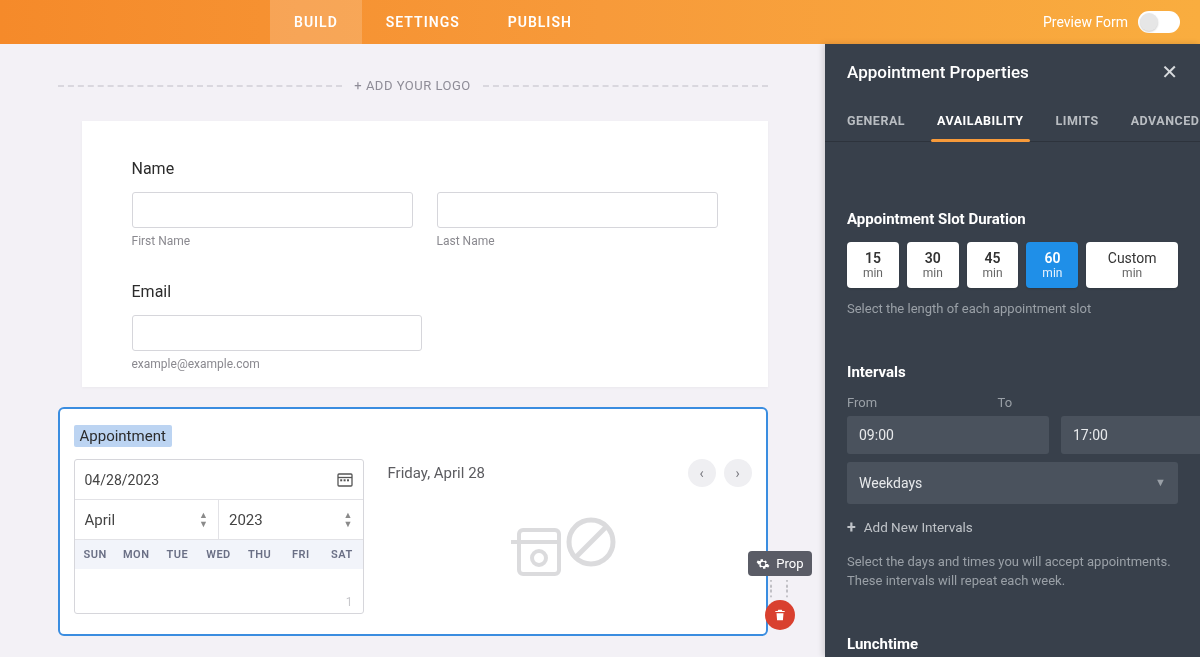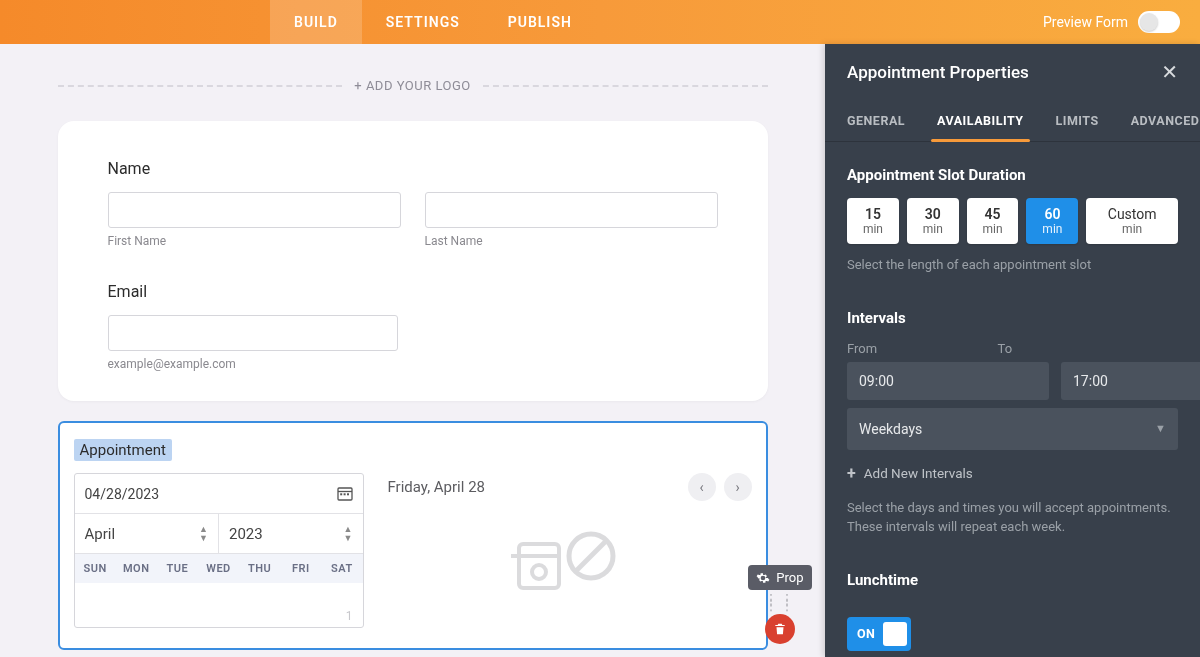--- a/index.html
+++ b/index.html
@@ -28,22 +28,23 @@
   
   .main { display:flex; height: calc(657px - 44px); }
   .canvas-area { flex:1; position:relative; overflow:hidden; padding-top: 34px; }
   .canvas-inner { width: 710px; margin: 0 auto; position:relative; }
 
   .logo-row { display:flex; align-items:center; gap:12px; margin-bottom:28px; }
   .dash { flex:1; border-top:2px dashed #d9d7de; }
   .add-logo { color:#8e8c97; font-size:13px; letter-spacing:0.5px; }
 
   .form-card {
-    background:#fff; border-radius:16px; padding: 38px 50px 30px 50px; box-shadow: 0 1px 3px rgba(0,0,0,0.04);
+    background:#fff; border-radius:0; padding: 38px 50px 16px 50px; box-shadow: 0 1px 3px rgba(0,0,0,0.04);
     margin-bottom: 20px;
+    margin-left: 24px;
   }
   .field-label { font-size:16px; color:#2c2c2c; margin-bottom:14px; display:block;}
   .two-col { display:flex; gap:24px; margin-bottom:6px;}
   .two-col > div { flex:1; }
   .text-input {
     width:100%; height:36px; border:1px solid #d6d6db; border-radius:3px; padding:0 10px; font-size:14px;
   }
   .sublabel { font-size:12px; color:#8a898f; margin-top:6px; display:block;}
 
   .email-block { margin-top: 34px; }
@@ -91,21 +92,21 @@
     width: 375px; background:#38404b; color:#d8dbde; display:flex; flex-direction:column; box-shadow:-2px 0 6px rgba(0,0,0,0.15);
     position:relative;
   }
   .panel-head { height:56px; display:flex; align-items:center; justify-content:space-between; padding:0 22px; font-size:17px; color:#fff; font-weight:500;}
   .close-x { font-size:20px; color:#d8dbde; cursor:pointer;}
   .panel-tabs { display:flex; border-bottom:1px solid #2d333c; padding: 0 6px; height:42px;}
   .panel-tabs .pt { flex:0 0 auto; padding:0 16px; display:flex; align-items:center; font-size:12.5px; font-weight:700; letter-spacing:0.5px; color:#b9bdc2; position:relative;}
   .panel-tabs .pt.active { color:#fff;}
   .panel-tabs .pt.active::after { content:""; position:absolute; left:10px; right:10px; bottom:-1px; height:3px; background:#f79a3a; border-radius:2px;}
   .panel-body { padding: 24px 22px 10px 22px; overflow:auto; flex:1;}
-  .sec-title { color:#fff; font-weight:700; font-size:15px; margin-bottom:14px;}
+  .sec-title { color:#fff; font-weight:700; font-size:15px; margin-bottom:14px;margin-top:44px;}
   .slot-opts { display:flex; gap:8px; margin-bottom:12px;}
   .slot-opt { background:#fff; color:#333; border-radius:4px; width:52px; height:46px; display:flex; flex-direction:column; align-items:center; justify-content:center; font-size:14px; font-weight:600; box-shadow:0 1px 2px rgba(0,0,0,0.15);}
   .slot-opt .u { font-size:12px; font-weight:400; color:#666;}
   .slot-opt.active { background:#1f8fe8; color:#fff;}
   .slot-opt.active .u { color:#e8f3fd;}
   .slot-opt.custom { width:92px; font-weight:400; font-size:14px;}
   .hint { color:#9aa0a7; font-size:13px; line-height:1.45;}
   .section { margin-top: 34px; }
   .row-labels { display:flex; gap:12px; margin-bottom:6px;}
   .row-labels span { flex:1; font-size:13px; color:#9aa0a7;}

